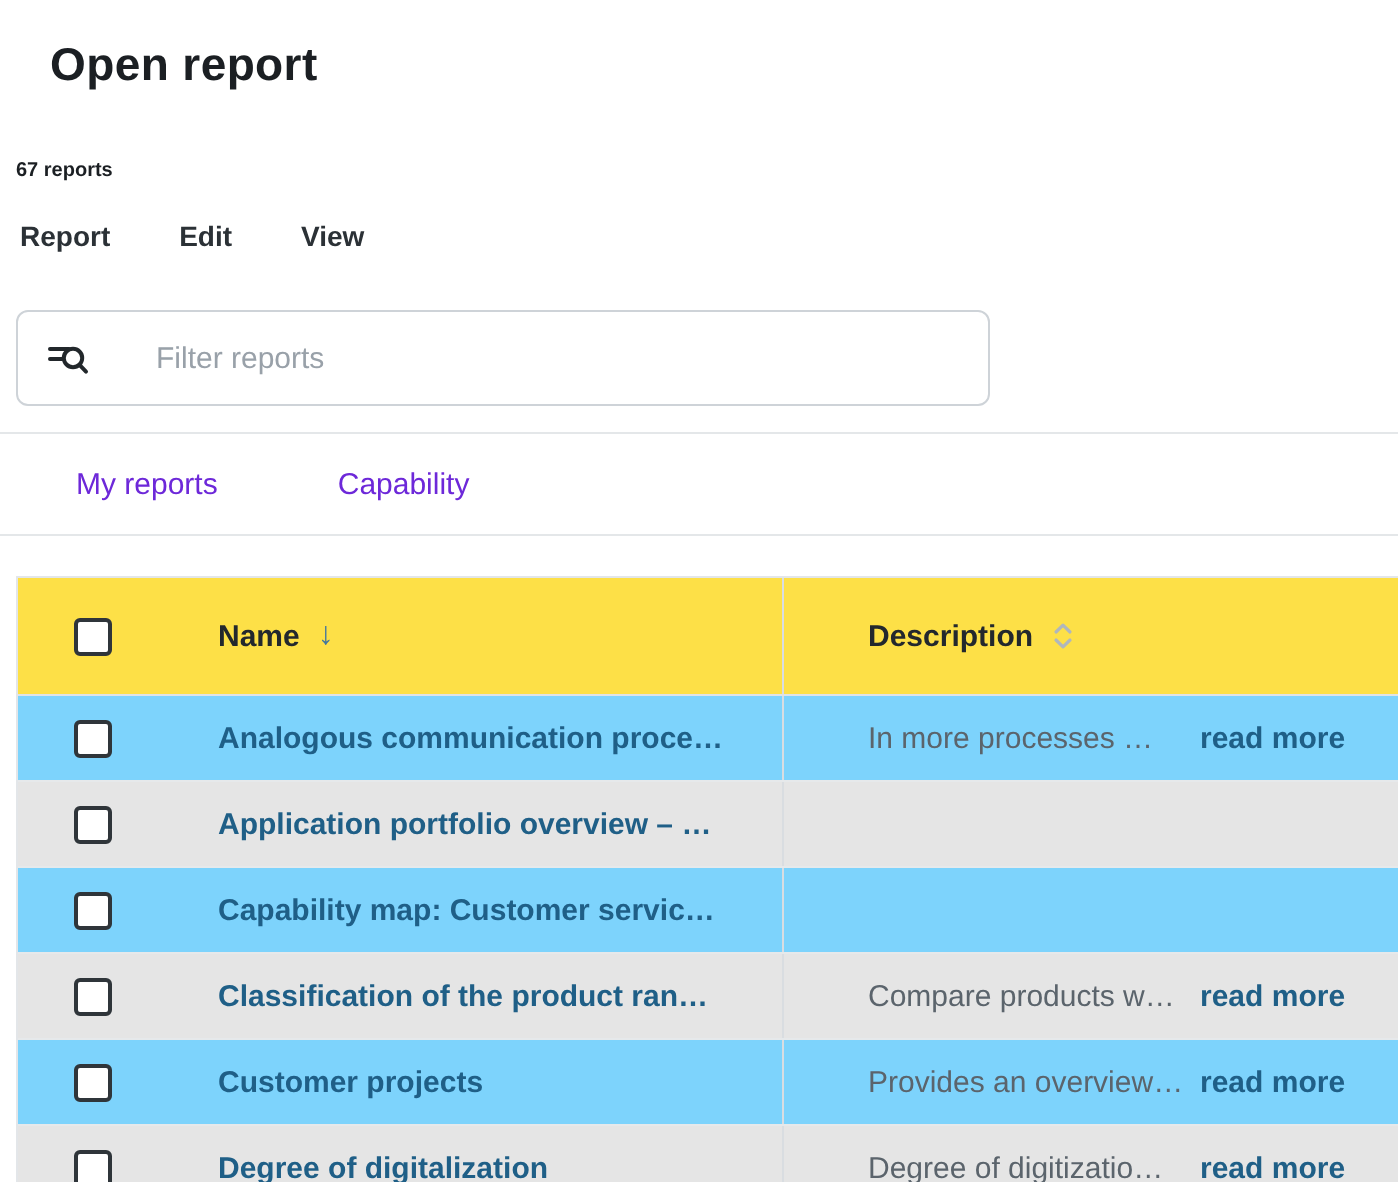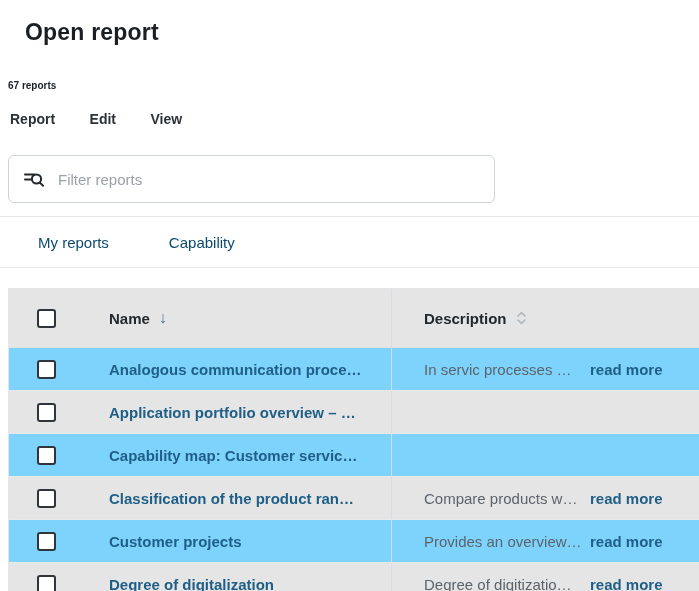--- a/index.html
+++ b/index.html
@@ -20,59 +20,59 @@
     font-size: 10px; font-weight: 700; color: #1b1f23;
   }
   .menubar { padding: 19px 0 0 10px; }
   .menu-item {
     display: inline-block; margin-right: 30px;
     font-size: 14px; font-weight: 700; color: #2b3136; cursor: default;
   }
   .filter-box {
     margin: 27px 0 0 8px; width: 487px; height: 48px;
     border: 1px solid #ced3d8; border-radius: 6px;
-    display: flex; align-items: center; padding: 0 12px 0 14px; background: #fff;
+    display: flex; align-items: center; padding: 0 12px 0 14px; background: #fff; gap: 20px;
   }
   .filter-icon { width: 22px; height: 22px; margin-right: 11px; flex: 0 0 auto; }
   .filter-box input {
     border: none; outline: none; flex: 1; font-size: 15px;
     font-family: "Liberation Sans", sans-serif; color: #3a4147; background: transparent;
   }
   .filter-box input::placeholder { color: #99a1a9; opacity: 1; }
   .tabbar {
     margin-top: 13px; height: 52px;
     border-top: 1px solid #e4e7e9; border-bottom: 1px solid #e4e7e9;
     display: flex; padding-left: 18px;
   }
   .tab {
     height: 100%; display: flex; align-items: center;
-    padding: 0 20px; margin-right: 20px; font-size: 15px; color: #0c4a6e;
+    padding: 0 20px; margin-right: 20px; font-size: 15px; color: #6d28d9;
     cursor: pointer; border-bottom: 3px solid transparent; padding-top: 3px;
   }
   .tab.active { color: #27536f; font-weight: 700; border-bottom-color: #27536f; }
   .table {
     margin-left: 8px; width: 691px;
     border-left: 1px solid #e3e6e9; border-top: 1px solid #e3e6e9;
     margin-top: 20px;
   }
   .thead {
-    height: 59px; background: #e5e5e5; display: flex;
+    height: 59px; background: #fde047; display: flex;
     border-bottom: 1px solid #dfe3e6;
   }
   .trow { height: 43px; display: flex; border-bottom: 1px solid #e6e9eb; background: #7dd3fc; }
   .trow.striped { background: #e5e5e5; }
   .cell-check { width: 82px; flex: 0 0 82px; display: flex; align-items: center; padding-left: 28px; }
   .checkbox {
     width: 19px; height: 19px; border: 2px solid #2f353a; border-radius: 3px;
     background: #fff; cursor: pointer; flex: 0 0 auto;
   }
   .cell-name { width: 300px; flex: 0 0 300px; display: flex; align-items: center; padding-left: 18px; }
   .cell-desc {
     flex: 1; border-left: 1px solid #d9dde1; display: flex; align-items: center;
-    padding-left: 32px;
+    padding-left: 42px;
   }
   .col-label { font-size: 15px; font-weight: 700; color: #23282d; cursor: pointer; }
   .sort-arrow { font-size: 16px; color: #44779c; margin-left: 9px; cursor: pointer; }
   .sort-chevrons { margin-left: 9px; cursor: pointer; display: inline-flex; }
   .report-link {
     font-size: 15px; font-weight: 700; color: #1f5f87; text-decoration: none; cursor: pointer;
     white-space: nowrap;
   }
   .desc-text {
     width: 158px; flex: 0 0 158px; font-size: 15px; color: #5b646c; white-space: nowrap; overflow: hidden;
@@ -131,21 +131,21 @@
   </div>
 
   <div class="trow">
     <div class="cell-check">
         <span class="checkbox"></span>
       </div>
     <div class="cell-name">
         <a class="report-link">Analogous communication proce…</a>
       </div>
     <div class="cell-desc">
-      <span class="desc-text">In servic processes …</span>
+      <span class="desc-text">In more processes …</span>
       <a class="read-more">read more</a>
     </div>
   </div>
 
   <div class="trow striped">
     <div class="cell-check">
         <span class="checkbox"></span>
       </div>
     <div class="cell-name">
         <a class="report-link">Application portfolio overview – …</a>

